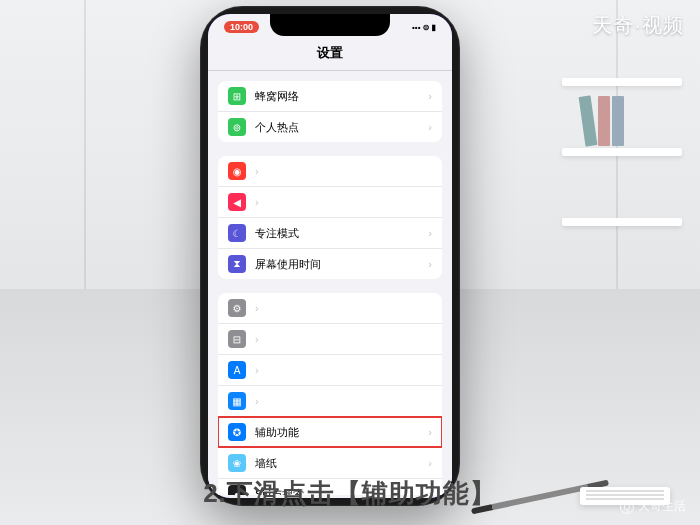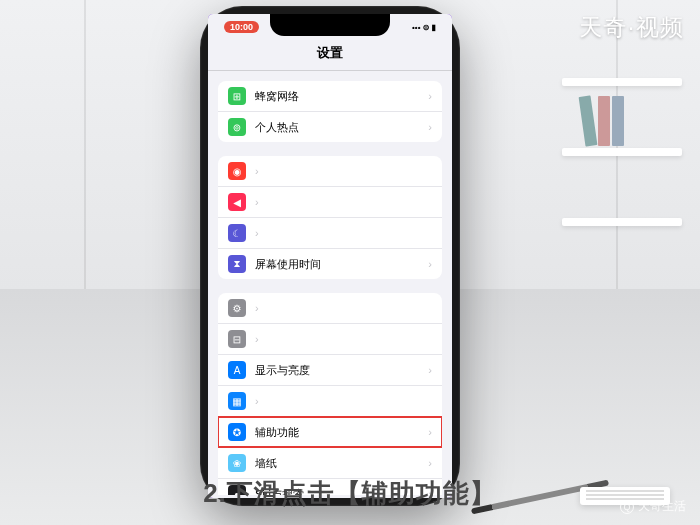--- a/index.html
+++ b/index.html
@@ -11,21 +11,21 @@
 .shelf-board{position:absolute;left:0;right:0;height:8px;background:#fff;border-radius:2px;box-shadow:0 2px 4px rgba(0,0,0,0.1)}
 .sb1{top:0}.sb2{top:70px}.sb3{top:140px}
 .book{position:absolute;width:12px;height:50px;border-radius:1px}
 .bk1{background:#8aa;top:18px;left:20px;transform:rotate(-8deg)}
 .bk2{background:#c99;top:18px;left:36px}
 .bk3{background:#9ab;top:18px;left:50px}
 .pen{position:absolute;bottom:25px;right:90px;width:140px;height:6px;background:linear-gradient(90deg,#333 0%,#333 15%,#888 15%,#888 85%,#555 85%);border-radius:3px;transform:rotate(-12deg)}
 .notebook{position:absolute;bottom:20px;right:30px;width:90px;height:18px;background:#fff;border-radius:3px;box-shadow:0 2px 6px rgba(0,0,0,0.15)}
 .notebook::before{content:"";position:absolute;left:6px;top:3px;right:6px;height:2px;background:#ddd;box-shadow:0 4px 0 #ddd,0 8px 0 #ddd}
 .phone{position:absolute;left:200px;top:6px;width:260px;height:500px;background:#1a1a1a;border-radius:42px;padding:8px;box-shadow:0 18px 50px rgba(0,0,0,0.38),inset 0 0 2px rgba(255,255,255,0.3)}
-.phone-inner{width:100%;height:100%;background:#6d28d9;border-radius:5px;overflow:hidden;position:relative}
+.phone-inner{width:100%;height:100%;background:#6d28d9;border-radius:22px;overflow:hidden;position:relative}
 .notch{position:absolute;top:0;left:50%;transform:translateX(-50%);width:120px;height:22px;background:#000;border-radius:0 0 14px 14px;z-index:10}
 .screen{position:absolute;inset:0;background:#f2f2f7;overflow:hidden}
 .status{height:26px;display:flex;justify-content:space-between;align-items:center;padding:0 16px;font-size:9px;font-weight:600}
 .status-left{color:#e74c3c;background:#e74c3c;border-radius:8px;padding:1px 6px;color:#fff;filter:blur(0.5px)}
 .status-right{display:flex;gap:3px;align-items:center;font-size:8px}
 .header{background:#f2f2f7;text-align:center;padding:4px 0 8px;font-size:13px;font-weight:600;border-bottom:0.5px solid #d0d0d4}
 .content{background:#f2f2f7;height:calc(100% - 60px);overflow:hidden}
 .group{background:#fff;margin:10px 10px 0;border-radius:8px;overflow:hidden}
 .group.tight{margin-top:14px}
 .row{display:flex;align-items:center;padding:6px 10px;border-bottom:0.5px solid #e5e5ea;position:relative;min-height:30px}
@@ -33,21 +33,21 @@
 .icon{width:18px;height:18px;border-radius:4px;margin-right:9px;display:flex;align-items:center;justify-content:center;font-size:10px;color:#fff;flex-shrink:0}
 .label{font-size:11px;color:#000;flex:1}
 .chev{color:#c7c7cc;font-size:11px}
 .highlight{position:absolute;inset:-1px;border:2px solid #e53935;pointer-events:none;z-index:5}
 .i-green{background:#34c759}.i-green2{background:#34c759}
 .i-red{background:#ff3b30}.i-pink{background:#ff2d55}
 .i-purple{background:#5856d6}.i-purple2{background:#5856d6}
 .i-gray{background:#8e8e93}.i-blue{background:#007aff}
 .i-blue2{background:#007aff}.i-blue3{background:#0a84ff}
 .i-teal{background:#5ac8fa}.i-black{background:#1c1c1e}
-.watermark-tr{position:absolute;top:12px;right:16px;color:#fff;font-size:23px;font-weight:500;text-shadow:0 1px 3px rgba(0,0,0,0.3);letter-spacing:1px}
+.watermark-tr{position:absolute;top:12px;right:16px;color:#fff;font-size:20px;font-weight:500;text-shadow:0 1px 3px rgba(0,0,0,0.3);letter-spacing:1px}
 .watermark-br{position:absolute;bottom:10px;right:14px;color:rgba(255,255,255,0.85);font-size:12px;display:flex;align-items:center;gap:4px}
 .wm-icon{width:14px;height:14px;border:1.5px solid rgba(255,255,255,0.85);border-radius:50%;display:flex;align-items:center;justify-content:center;font-size:9px}
 .caption{position:absolute;bottom:14px;left:50%;transform:translateX(-50%);font-size:26px;color:#4a4a4a;font-weight:700;white-space:nowrap;letter-spacing:1px}
 </style>
 </head>
 <body>
 
 <div class="scene">
   <div class="wall-line wl1"></div>
   <div class="wall-line wl2"></div>
@@ -89,40 +89,40 @@
             <div class="row">
               <div class="icon i-red">◉</div>
               <div class="chev">›</div>
             </div>
             <div class="row">
               <div class="icon i-pink">◀</div>
               <div class="chev">›</div>
             </div>
             <div class="row">
               <div class="icon i-purple">☾</div>
+              <div class="label">专注模式</div>
               <div class="chev">›</div>
             </div>
             <div class="row">
               <div class="icon i-purple2">⧗</div>
               <div class="label">屏幕使用时间</div>
               <div class="chev">›</div>
             </div>
           </div>
           <div class="group tight">
             <div class="row">
               <div class="icon i-gray">⚙</div>
               <div class="chev">›</div>
             </div>
             <div class="row">
               <div class="icon i-gray">⊟</div>
               <div class="chev">›</div>
             </div>
             <div class="row">
               <div class="icon i-blue">A</div>
-              <div class="label">显示与亮度</div>
               <div class="chev">›</div>
             </div>
             <div class="row">
               <div class="icon i-blue3">▦</div>
               <div class="chev">›</div>
             </div>
             <div class="row">
               <div class="highlight"></div>
               <div class="icon i-blue2">✪</div>
               <div class="label">辅助功能</div>

